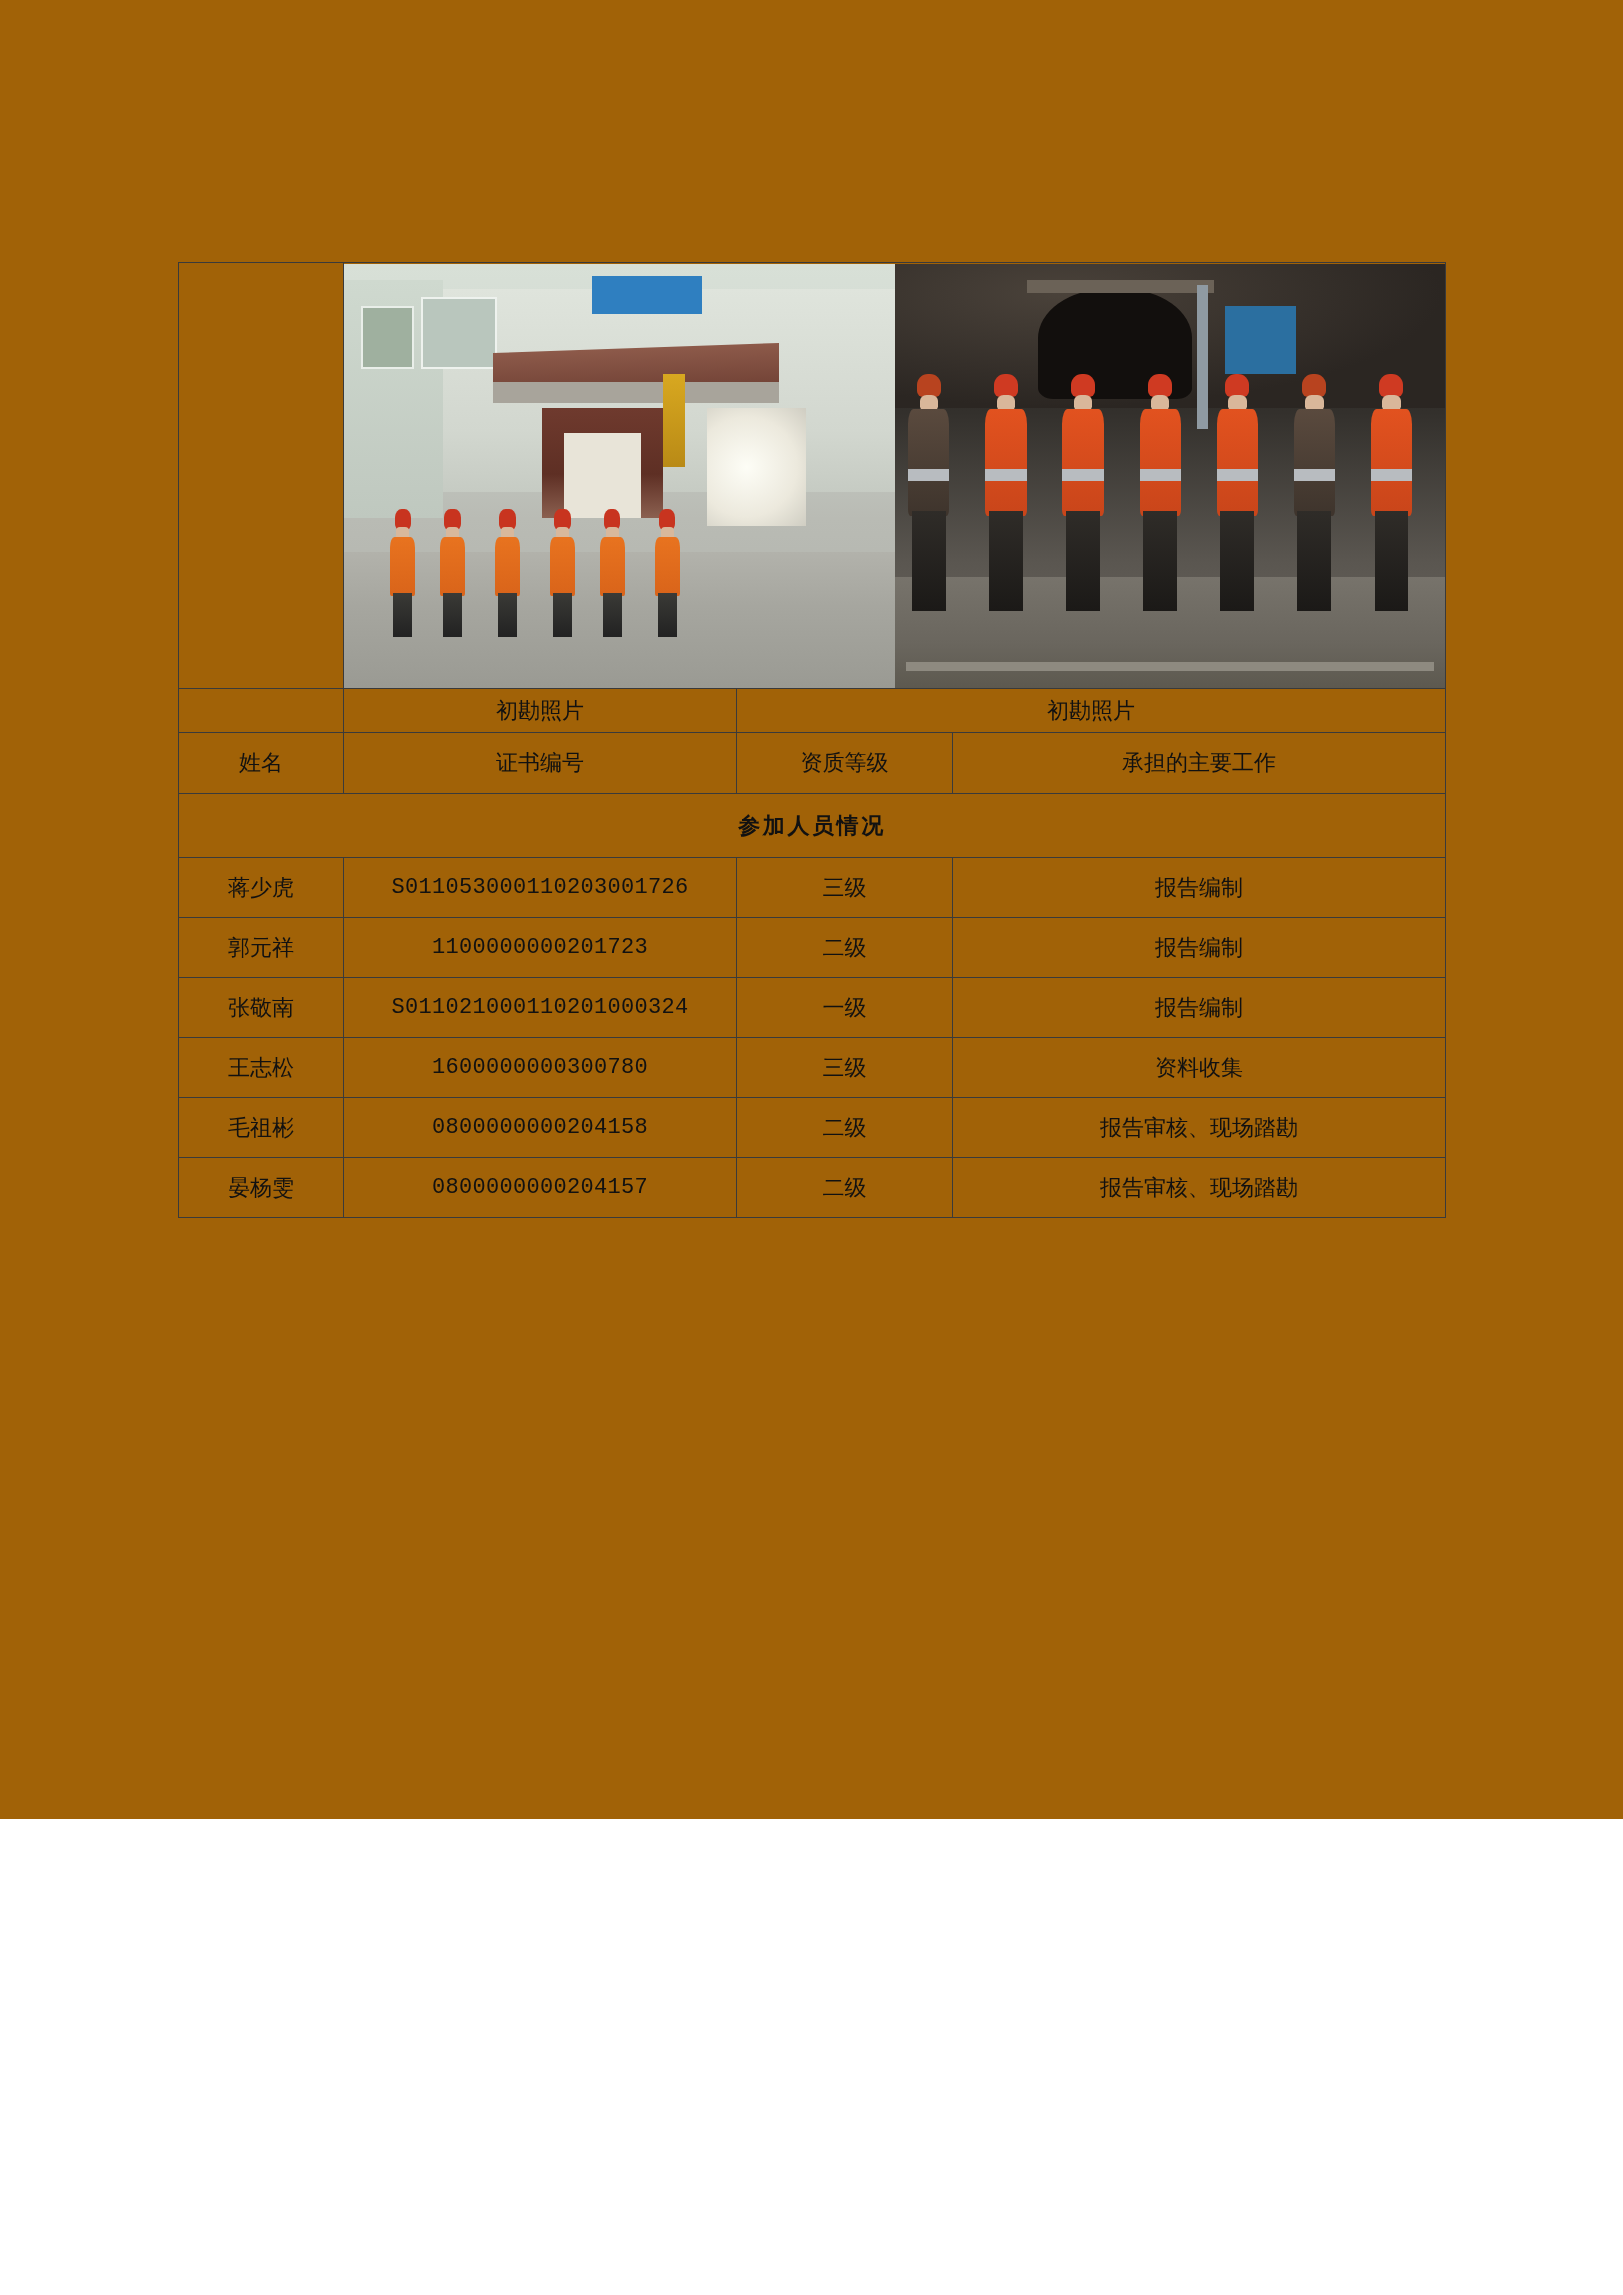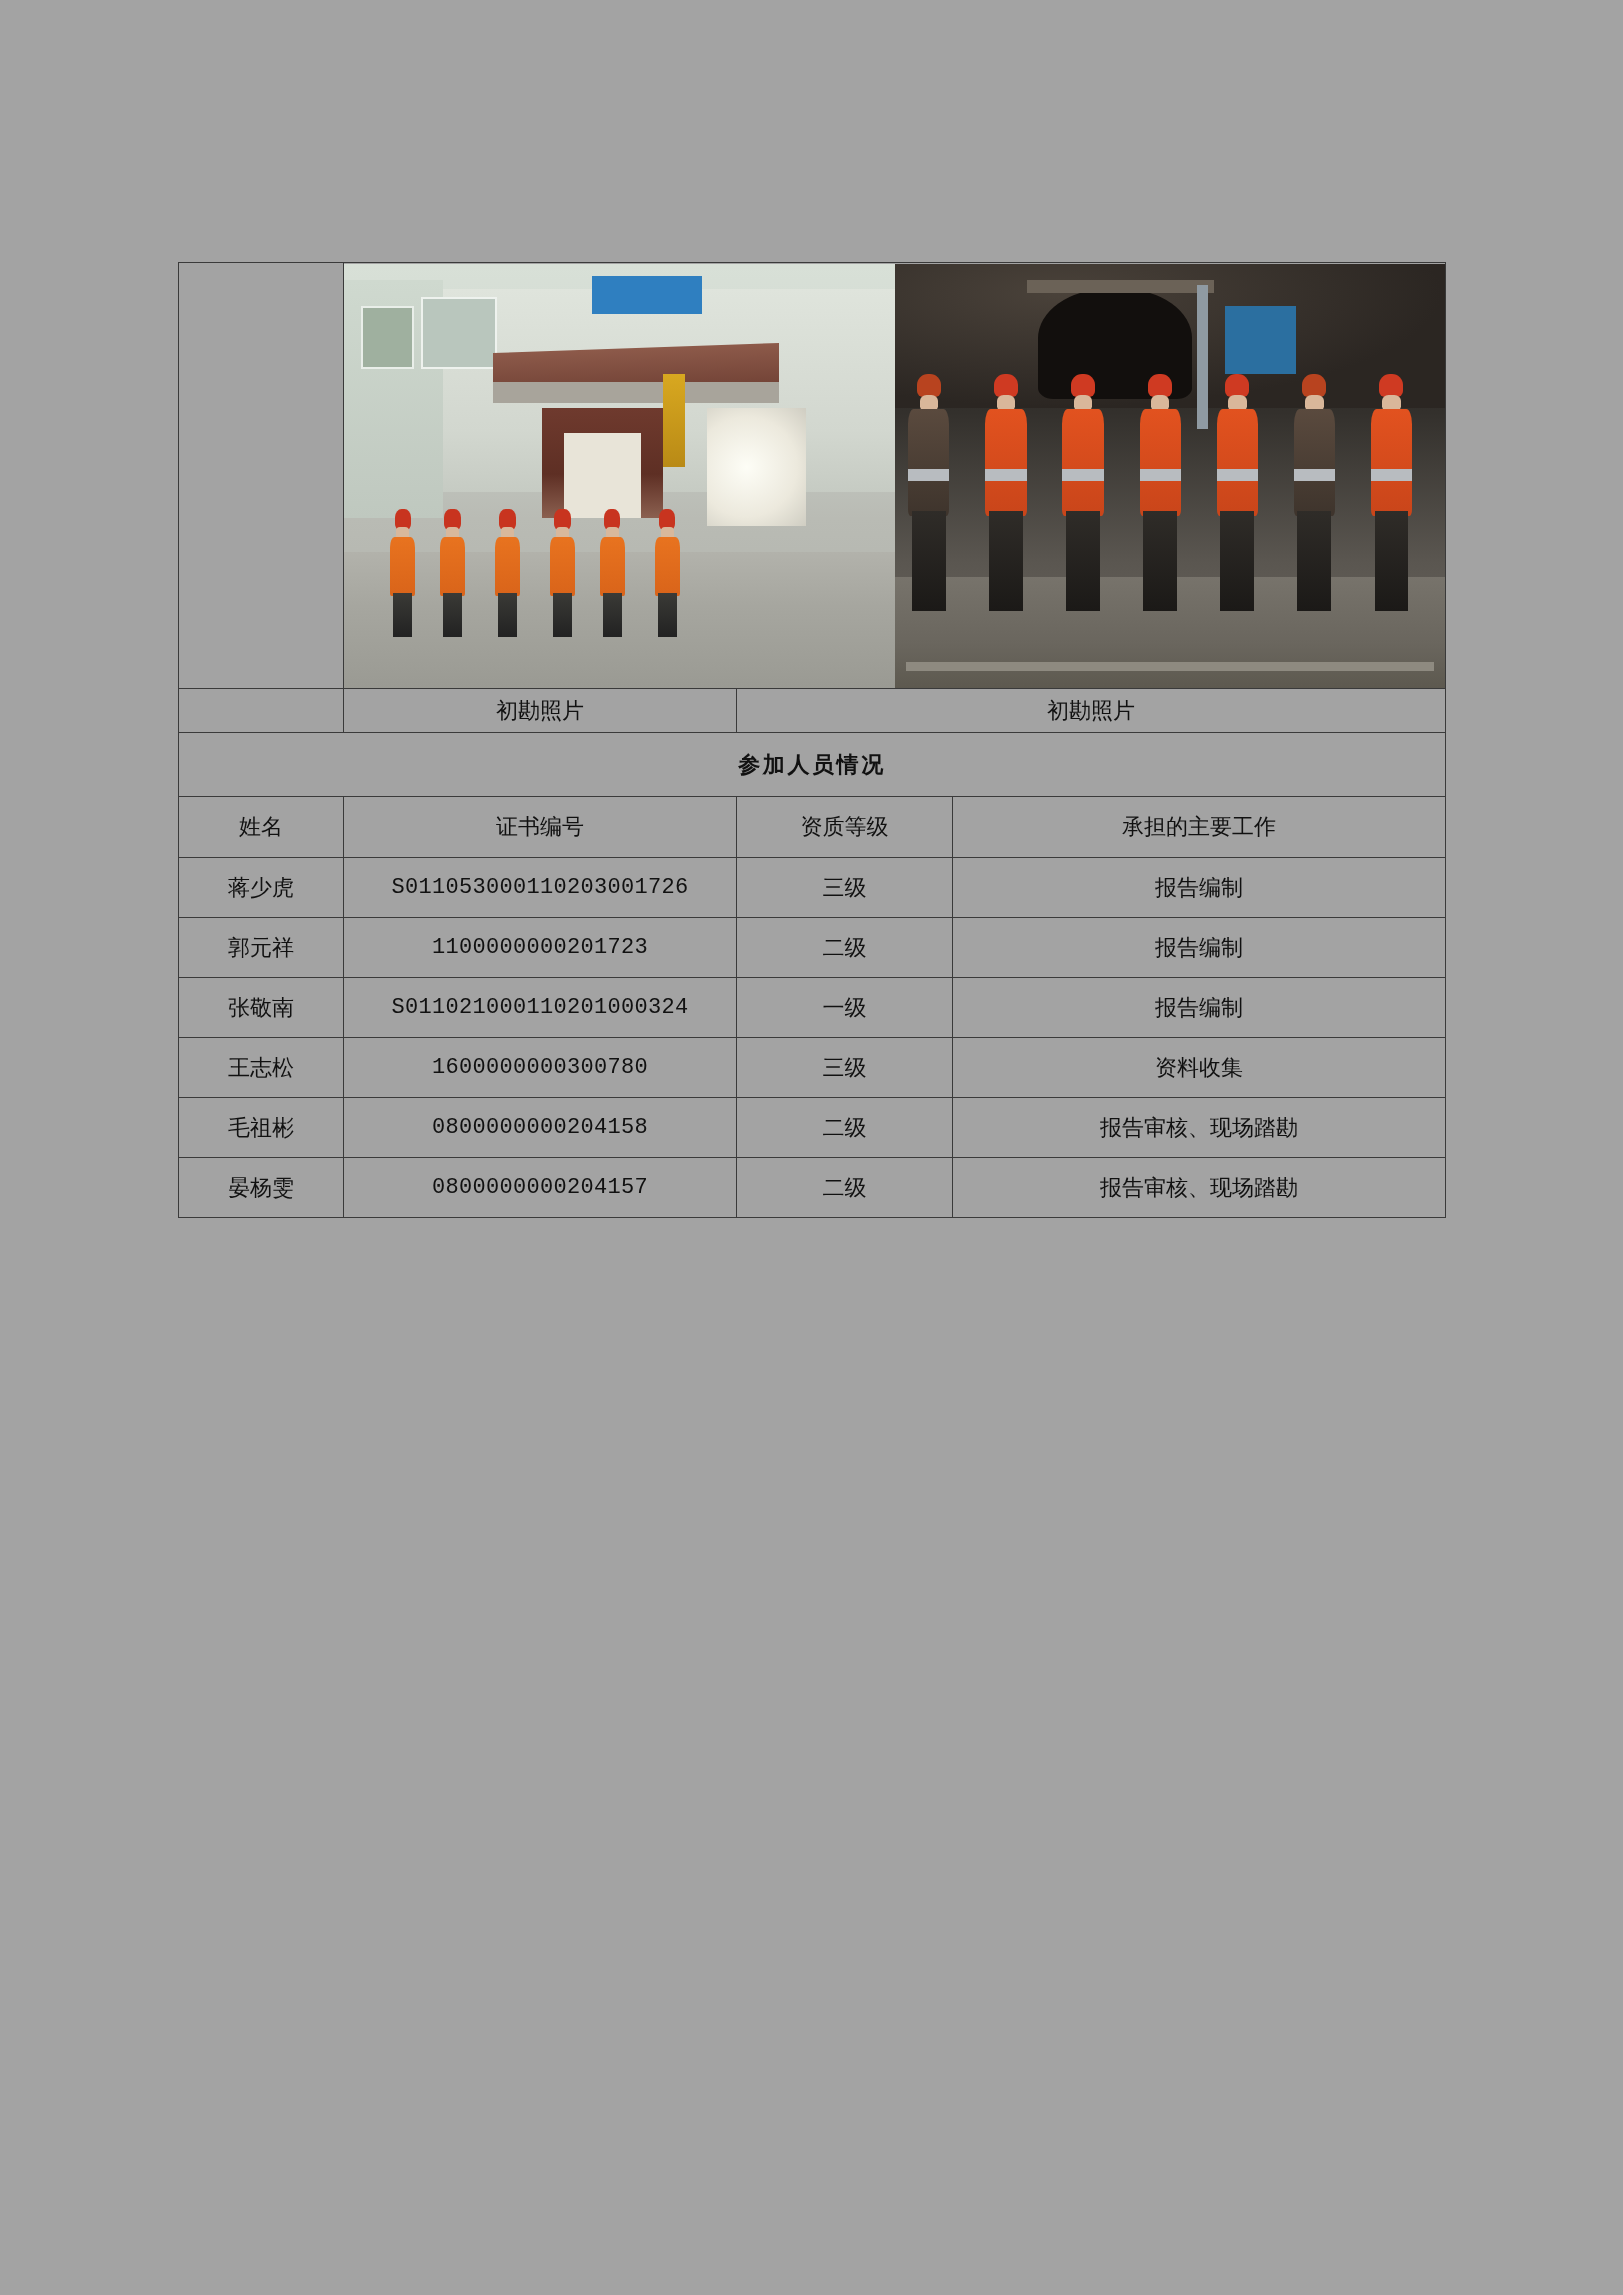--- a/index.html
+++ b/index.html
@@ -11,22 +11,22 @@
     width: 1623px;
     height: 2295px;
     font-family: "Liberation Serif", "DejaVu Serif", serif;
     color: #1a1a1a;
     position: relative;
   }
   .page {
     position: absolute;
     left: 0; top: 0;
     width: 1623px;
-    height: 2295px;
-    background: #a3a3a3;
+    height: 1819px;
+    background: #a16207;
   }
 
   .doc-table {
     position: absolute;
     left: 178px;
     top: 262px;
     width: 1267px;
     border-collapse: collapse;
     table-layout: fixed;
   }
@@ -372,30 +372,30 @@
       </tr>
 
       <tr>
         <td></td>
         <td class="caption-cell">初勘照片</td>
         <td class="caption-cell" colspan="2">初勘照片</td>
       </tr>
 
 
       <tr>
-        <td class="section-title" colspan="4">参加人员情况</td>
-      </tr>
-
-      <tr>
         <td class="th row-h">姓名</td>
         <td class="th row-h">证书编号</td>
         <td class="th row-h">资质等级</td>
         <td class="th row-h">承担的主要工作</td>
       </tr>
 
+      <tr>
+        <td class="section-title" colspan="4">参加人员情况</td>
+      </tr>
+
       <tr class="row-h">
         <td>蒋少虎</td>
         <td class="mono">S011053000110203001726</td>
         <td>三级</td>
         <td>报告编制</td>
       </tr>
       <tr class="row-h">
         <td>郭元祥</td>
         <td class="mono">1100000000201723</td>
         <td>二级</td>

